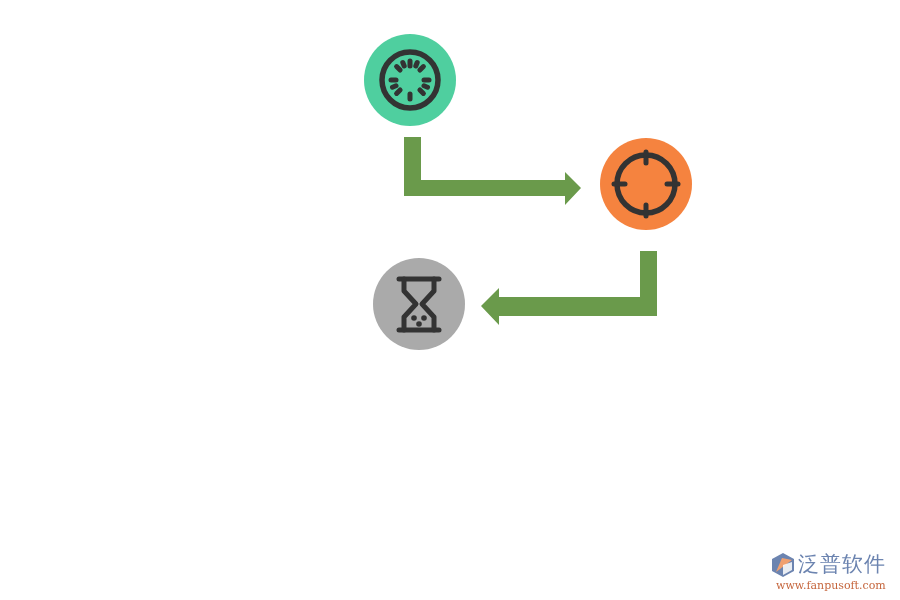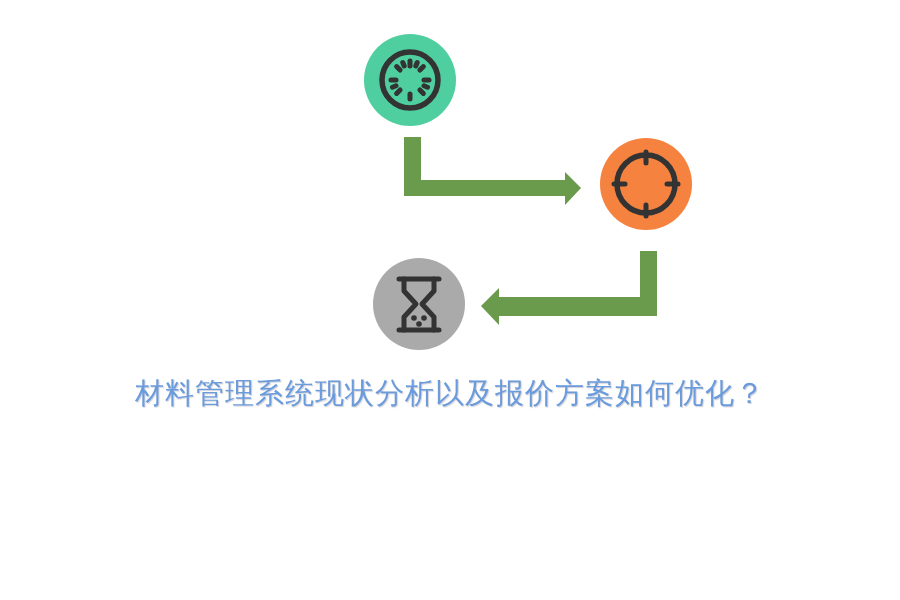--- a/index.html
+++ b/index.html
@@ -72,16 +72,24 @@
         <path d="M61 21 L61 33 L49 46 L61 59 L61 72"></path>
       </g>
       <g fill="#333333">
         <circle cx="41" cy="60" r="2.8"></circle>
         <circle cx="51" cy="60" r="2.8"></circle>
         <circle cx="46" cy="66" r="2.8"></circle>
       </g>
     </svg>
   </div>
 
-  <div class="title" style="color:#6a9bdc;">材料管理系统现状分析以及报价方案如何优化？</div>
 
+  <div class="logo">
+    <svg class="logo-mark" viewBox="0 0 26 26">
+      <path d="M13 1 L24 7 L24 19 L13 25 L2 19 L2 7 Z" fill="#6c84b0"></path>
+      <path d="M6 20 L12 6 L22 8 L14 14 Z" fill="#f0a070"></path>
+      <path d="M13 13 L22 10 L22 18 L13 23 Z" fill="#ffffff" opacity="0.85"></path>
+    </svg>
+    <span class="logo-name">泛普软件</span>
+    <span class="logo-url">www.fanpusoft.com</span>
+  </div>
 
 </div>
 
 </body></html>

